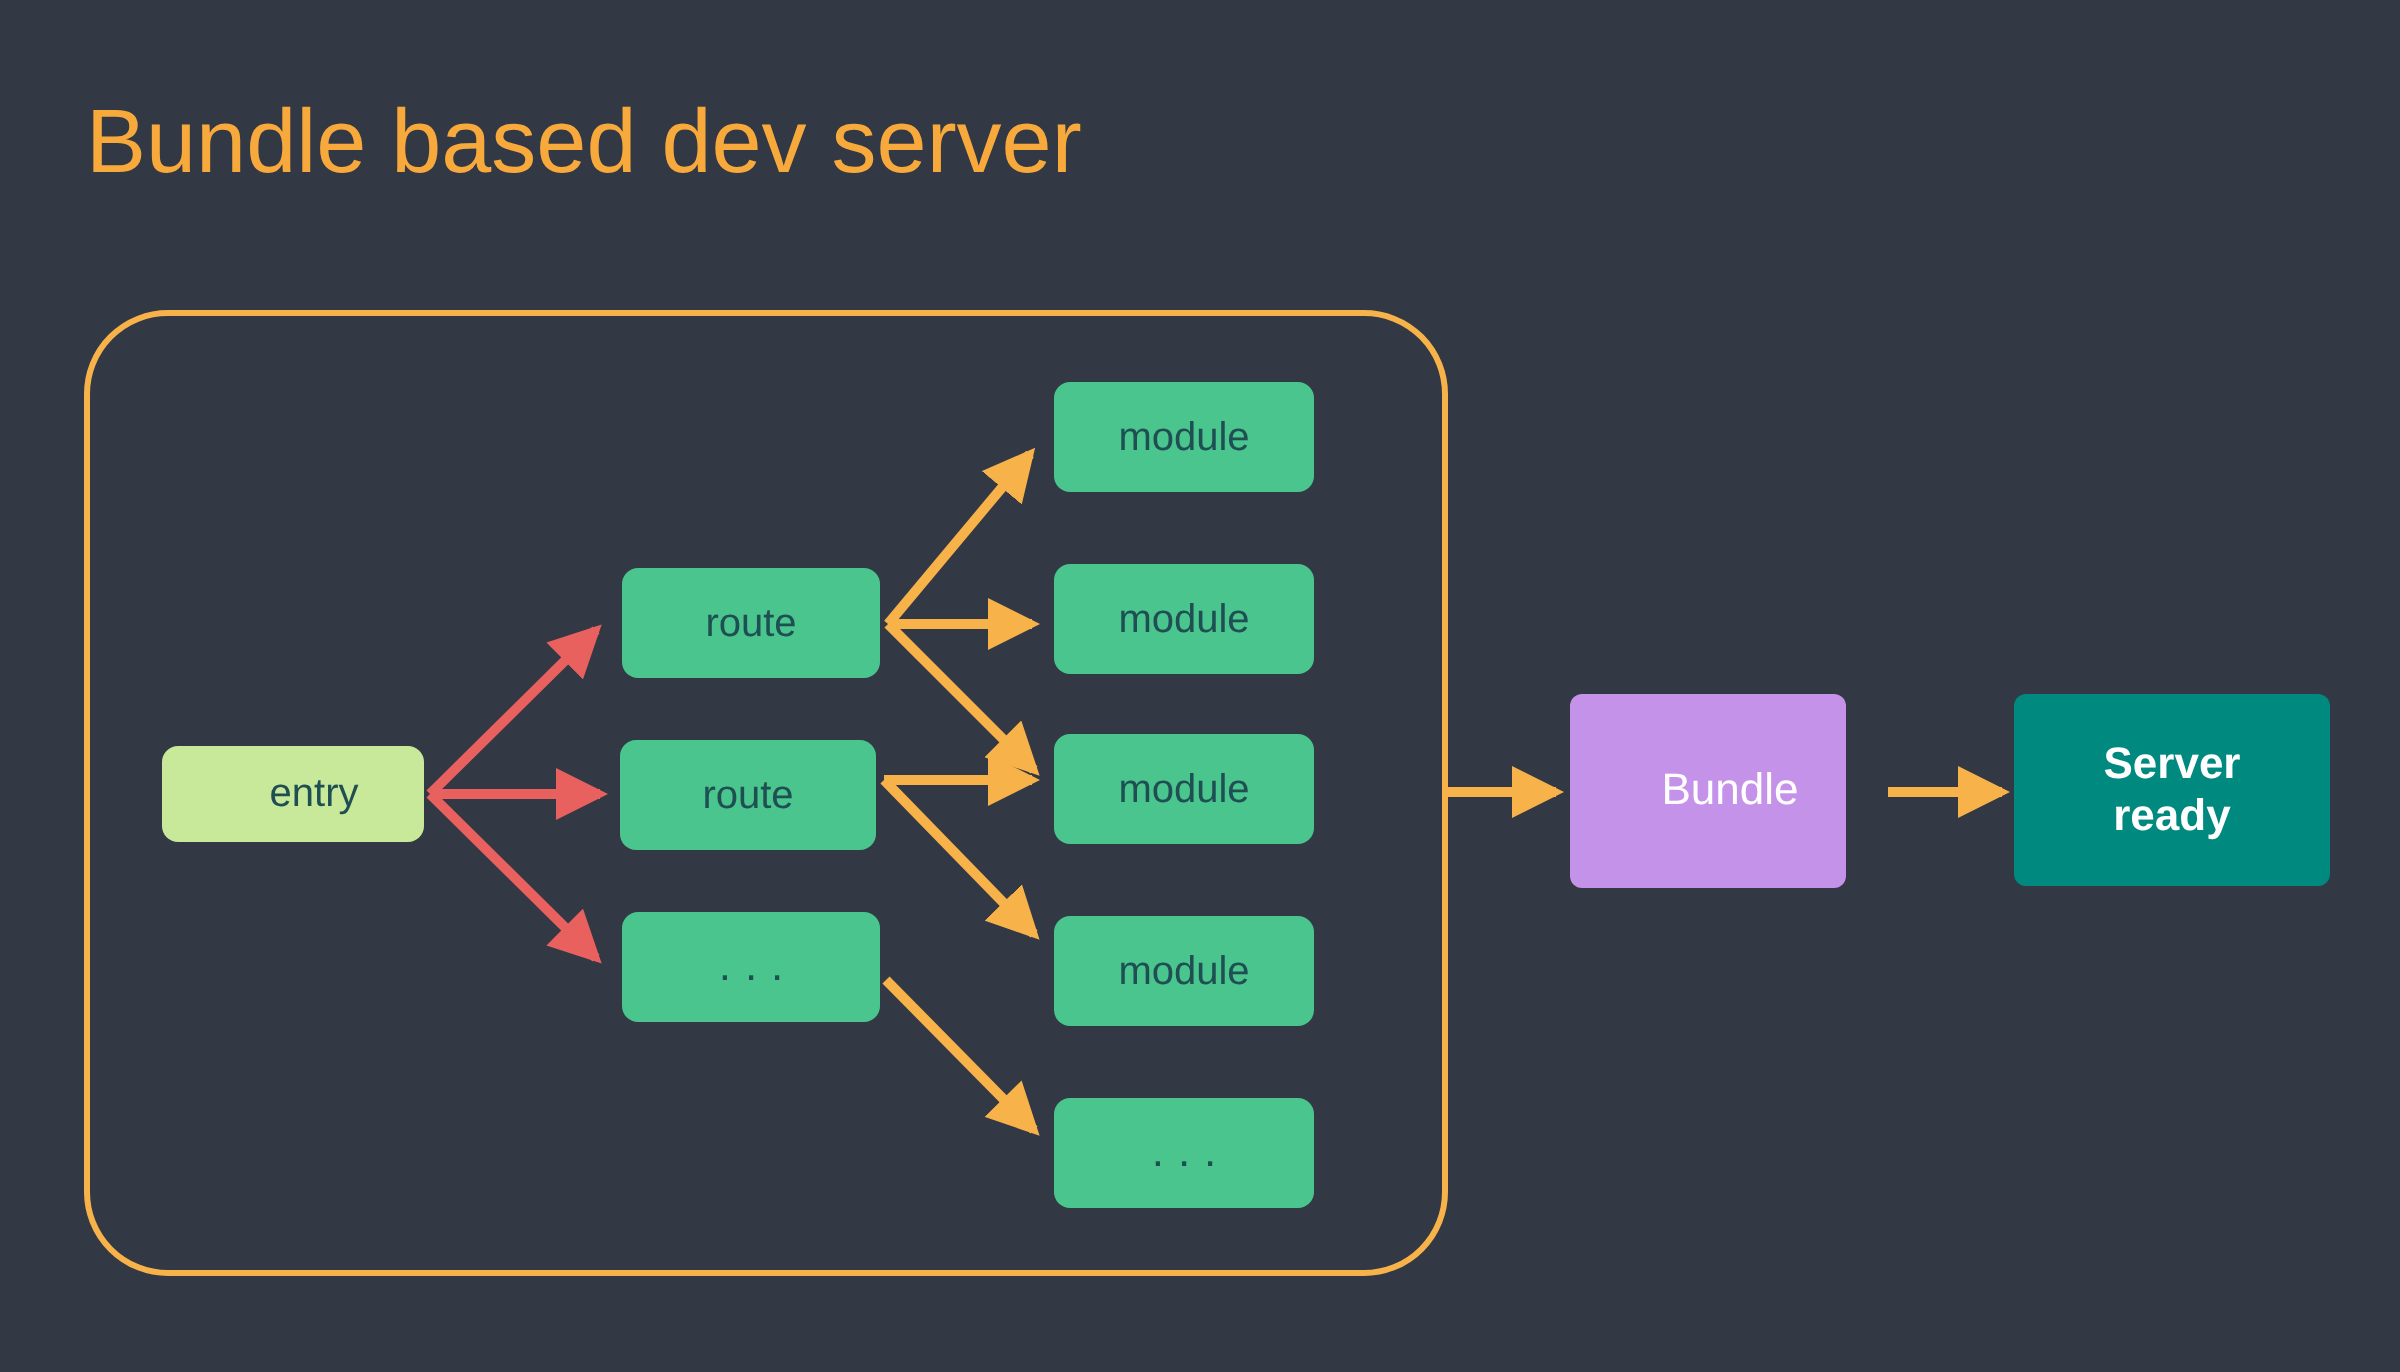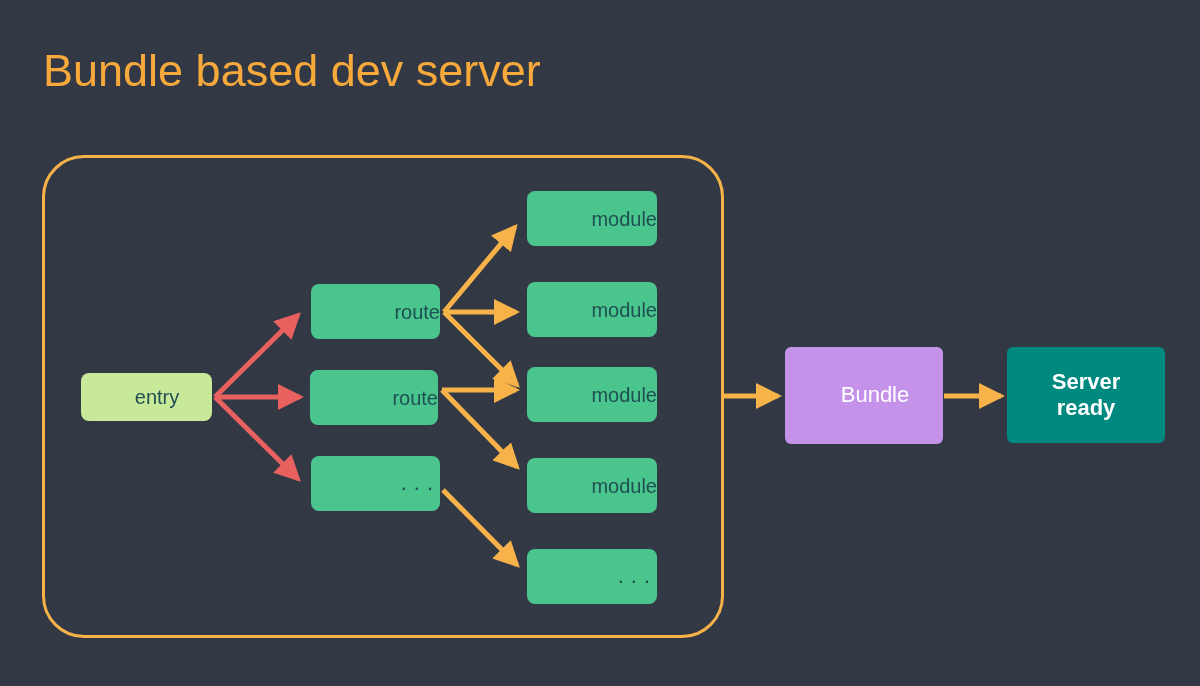--- a/index.html
+++ b/index.html
@@ -51,21 +51,20 @@
     font-size: 20px;
     line-height: 1.2;
   }
   .node.entry {
     background: #c8e89a;
     color: #1f4f52;
   }
   .node.green {
     background: #49c58d;
     color: #1f4f52;
-    justify-content: flex-end;
   }
   .node.bundle {
     background: #c592ea;
     color: #ffffff;
     font-size: 22px;
     border-radius: 6px;
   }
   .node.server {
     background: #00897f;
     color: #ffffff;
@@ -175,21 +174,21 @@
   </div>
 
   <div class="node green" style="left:527px; top:458px; width:130px; height:55px;">
     <span>module</span>
   </div>
 
   <div class="node green" style="left:527px; top:549px; width:130px; height:55px;">
     <span class="dots">...</span>
   </div>
 
-  <div class="node bundle" style="left:785px; top:347px; width:158px; height:97px;padding-left:22px;">
+  <div class="node bundle" style="left:785px; top:347px; width:138px; height:97px;padding-left:22px;">
     <span>Bundle</span>
   </div>
 
   <div class="node server" style="left:1007px; top:347px; width:158px; height:96px;">
     <span>Server
 ready</span>
   </div>
 
 </div>
 

